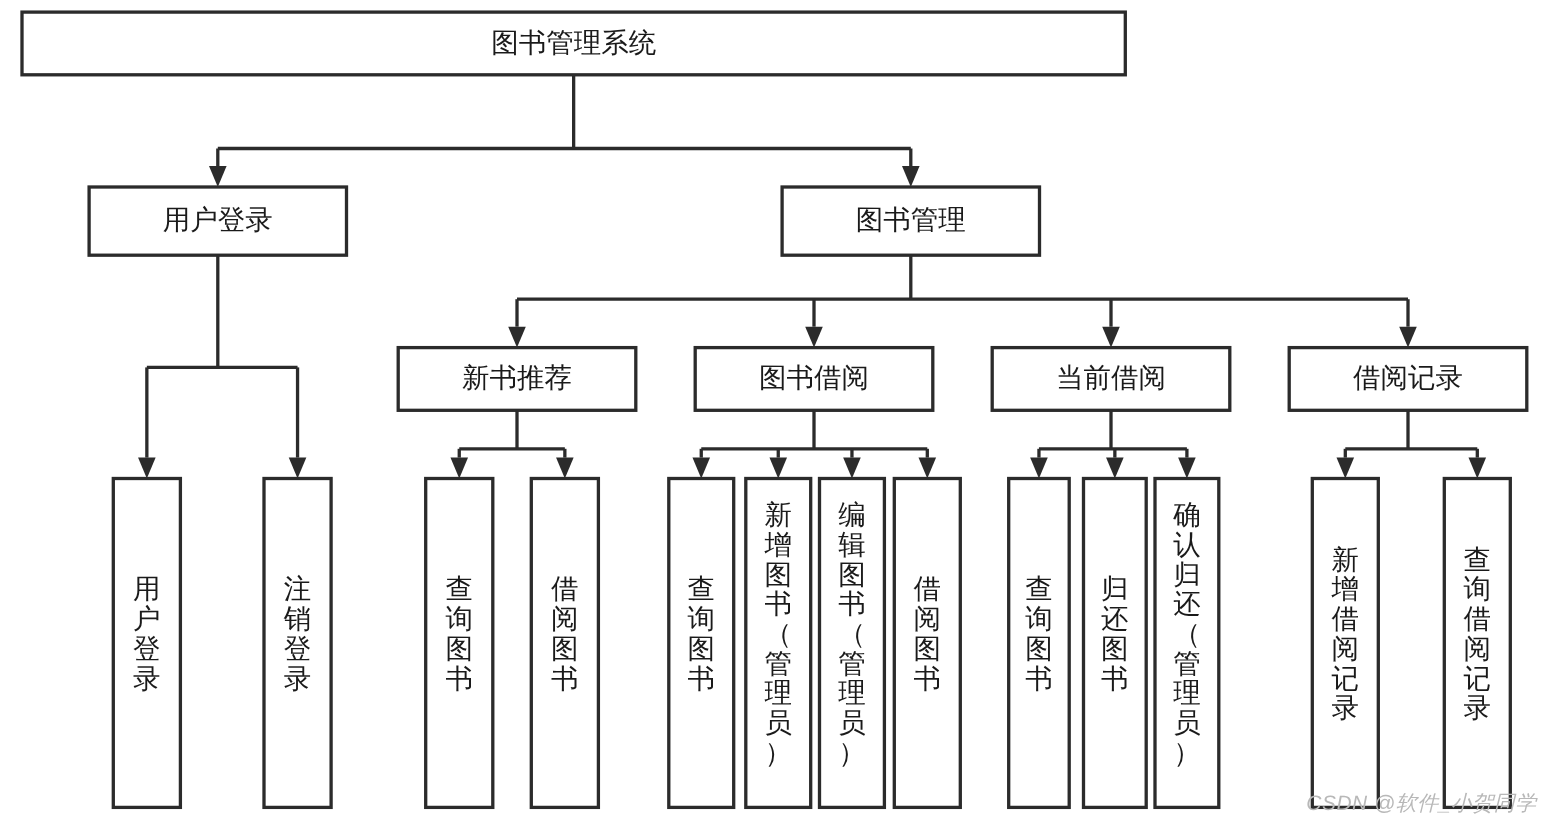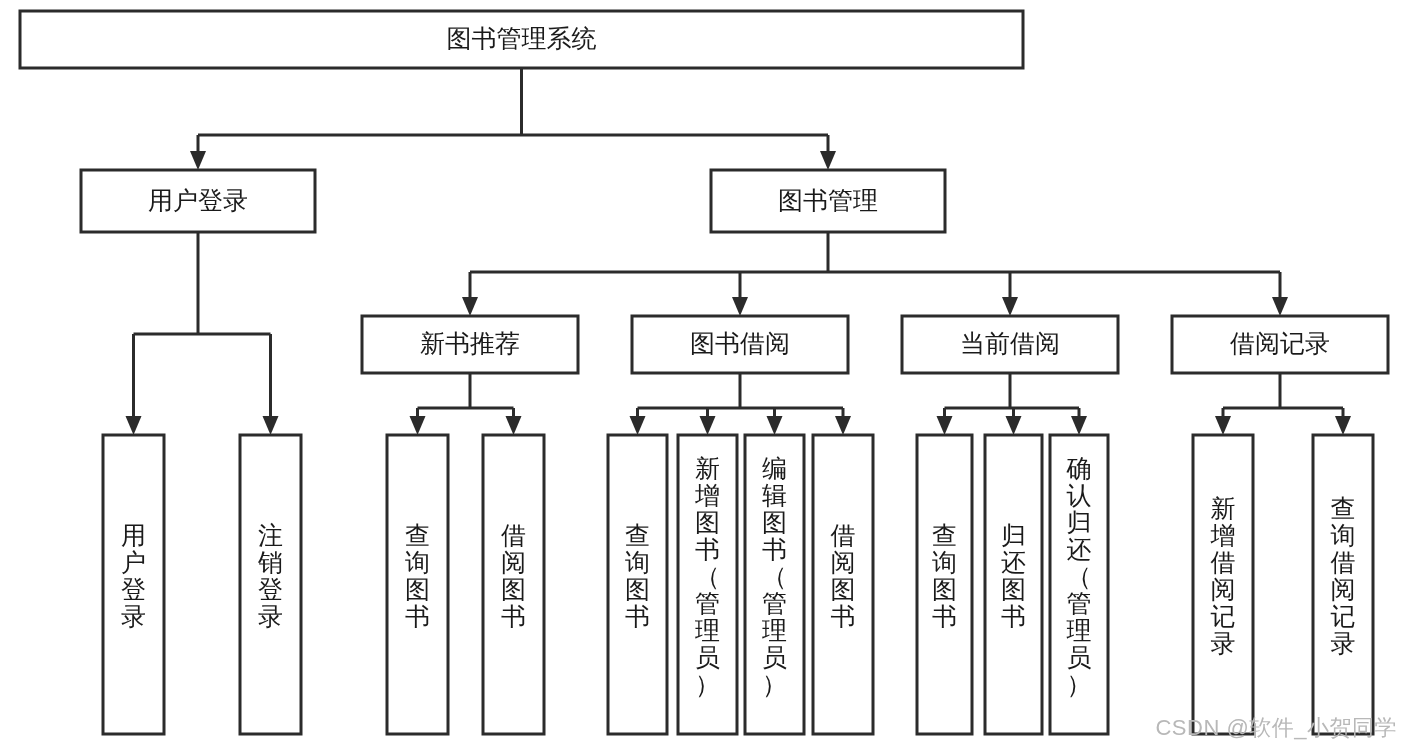--- a/index.html
+++ b/index.html
@@ -6,23 +6,23 @@
   body{width:1405px;height:747px;overflow:hidden;font-family:"Liberation Sans","DejaVu Sans",sans-serif;}
   #stage{position:relative;width:1405px;height:747px;background:#fff;text-align:right;}
   #diagram{position:absolute;left:0;top:0;width:1405px;height:747px;}
   .node-rect{fill:#ffffff;stroke:#2b2b2b;stroke-width:3;}
   .conn{stroke:#2b2b2b;stroke-width:3;fill:none;stroke-linecap:butt;}
   .arrow-head{fill:#2b2b2b;stroke:none;}
   .node-label{font-family:"Liberation Sans","DejaVu Sans",sans-serif;fill:#1a1a1a;font-size:25px;
               dominant-baseline:middle;text-anchor:middle;}
   .node-label-v{font-family:"Liberation Sans","DejaVu Sans",sans-serif;fill:#1a1a1a;font-size:25px;
                 text-anchor:middle;}
-  .watermark{position:absolute;right:8px;bottom:4px;color:#b8b8b8;font-size:22px;
+  .watermark{position:absolute;right:8px;bottom:4px;color:#b8b8b8;font-size:19px;
              font-family:"Liberation Sans","DejaVu Sans",sans-serif;letter-spacing:.5px;
-             white-space:nowrap;pointer-events:none;}
+             white-space:nowrap;pointer-events:none;font-style:italic;}
 </style>
 </head>
 <body>
 
 <div id="stage">
 
   <svg id="diagram" viewBox="0 0 1405 747">
     <defs>
       <marker id="arrow" viewBox="0 0 12 14" refX="6" refY="13" markerWidth="12" markerHeight="14" orient="auto-start-reverse" markerUnits="userSpaceOnUse">
         <path class="arrow-head" d="M0,0 L12,0 L6,14 Z" transform="rotate(180 6 7)"></path>

